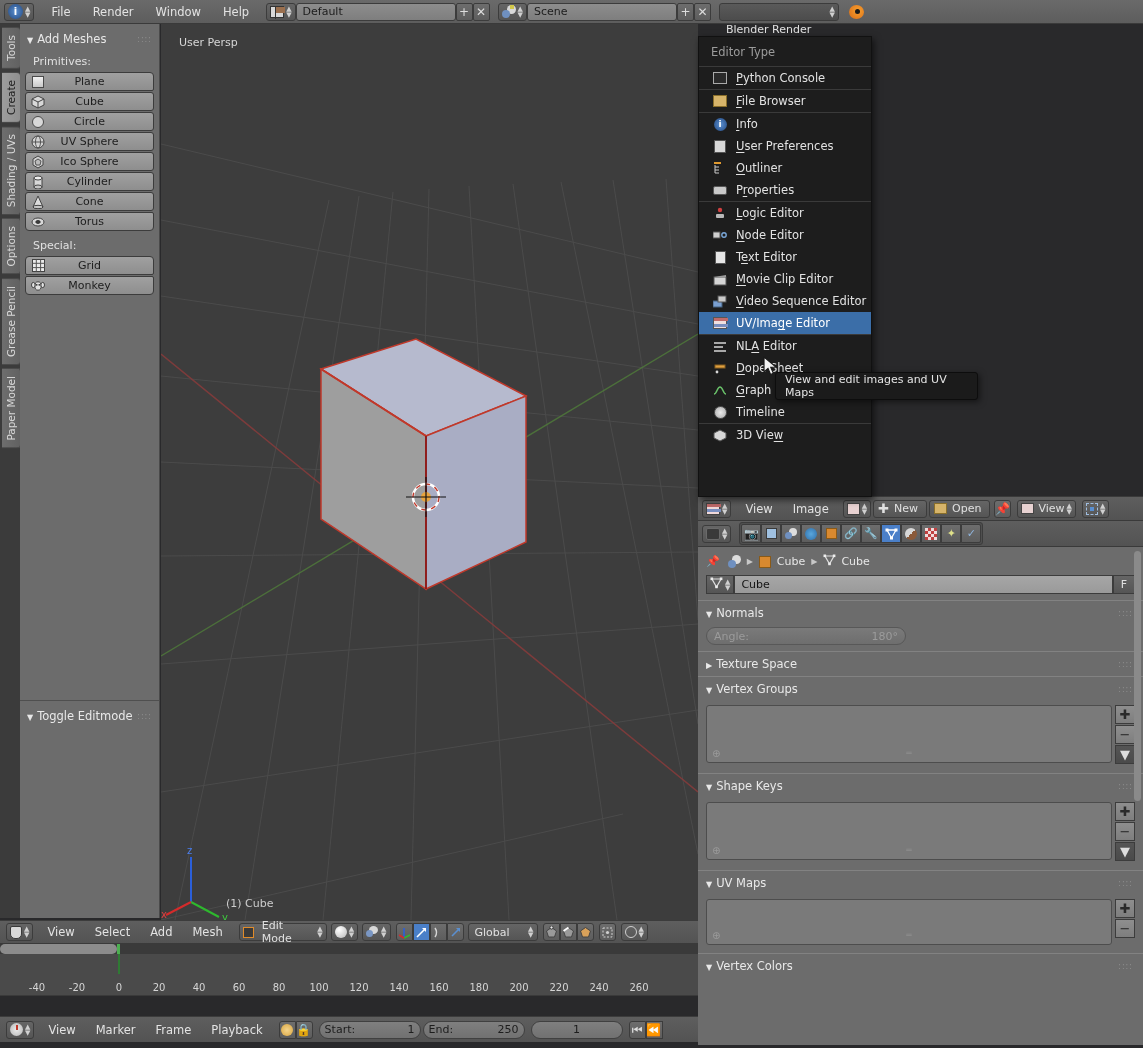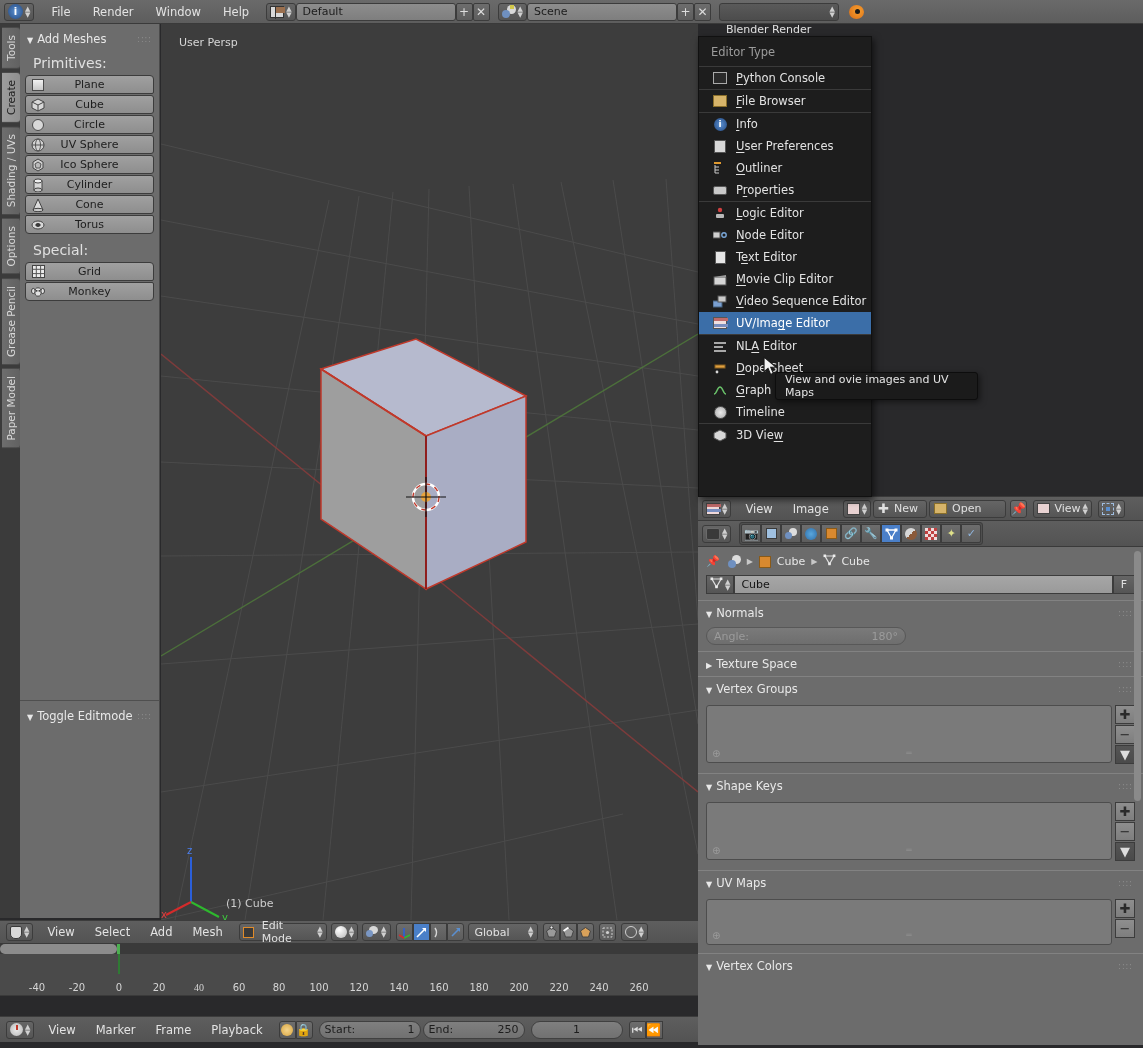--- a/index.html
+++ b/index.html
@@ -62,21 +62,21 @@
   
   #toolpanel {
     position: absolute; left: 20px; top: 24px; width: 140px; height: 676px;
     background: #6c6c6c; border-right: 1px solid #4a4a4a;
     padding: 6px 5px 0 5px;
   }
   .panel-hdr { display:flex; justify-content: space-between; align-items:center;
     font-size: 11.5px; color:#e8e8e8; padding: 2px 2px 6px 2px; }
   .tri { font-size: 8px; margin-right: 4px; }
   .grip { color:#8f8f8f; font-size:8px; letter-spacing:1px; }
-  .sublabel { color:#e0e0e0; font-size: 14px; padding: 3px 0 4px 8px; }
+  .sublabel { color:#e0e0e0; font-size: 11px; padding: 3px 0 4px 8px; }
   .opbtn {
     background: linear-gradient(#a0a0a0,#8e8e8e);
     border: 1px solid #3c3c3c; border-radius: 3px;
     height: 19px; margin-bottom: 1px;
     display:flex; align-items:center; color:#1d1d1d; font-size: 11px;
     position: relative;
   }
   .opbtn .ic { width: 20px; height: 15px; margin-left: 2px; display:flex; align-items:center; justify-content:center; }
   .opbtn .lbl { position:absolute; left:0; right:0; text-align:center; pointer-events:none; }
   .opbtn.first { border-radius: 4px 4px 2px 2px; }
@@ -500,21 +500,21 @@
   <div style="position:absolute;left:0;top:0;width:698px;height:10px;background:#3a3a3a;"></div>
   <div style="position:absolute;left:0;top:0;width:117px;height:10px;background:#8c8c8c;border-radius:5px;"></div>
   <div style="position:absolute;left:117px;top:0;width:3px;height:10px;background:#4caf50;"></div>
   <div style="position:absolute;left:118px;top:10px;width:2px;height:30px;background:#2f7a34;"></div>
 </div>
 <div id="tl-ruler" style="top:974px;height:22px;background:#4a4a4a;">
   <span class="tick" style="left:37px;">-40</span>
   <span class="tick" style="left:77px;">-20</span>
   <span class="tick" style="left:119px;">0</span>
   <span class="tick" style="left:159px;">20</span>
-  <span class="tick" style="left:199px;font-family:Liberation Serif, serif;">40</span>
+  <span class="tick" style="left:199px;">40</span>
   <span class="tick" style="left:239px;">60</span>
   <span class="tick" style="left:279px;">80</span>
   <span class="tick" style="left:319px;">100</span>
   <span class="tick" style="left:359px;">120</span>
   <span class="tick" style="left:399px;">140</span>
   <span class="tick" style="left:439px;">160</span>
   <span class="tick" style="left:479px;">180</span>
   <span class="tick" style="left:519px;">200</span>
   <span class="tick" style="left:559px;">220</span>
   <span class="tick" style="left:599px;">240</span>
@@ -562,21 +562,21 @@
   <span class="vpmenu">View</span>
   <span class="vpmenu">Image</span>
   <div class="hdr-btn" style="margin-left:4px;">
     <span style="display:inline-block;width:13px;height:12px;background:#e8d2d2;border:1px solid #444;"></span>
     <span class="dd-arrows">▲<br>▼</span>
   </div>
   <div class="hdr-btn" style="margin-left:2px;padding:0 8px 0 4px;">
     <span style="margin-right:5px;font-size:13px;">✚</span>
     <span>New</span>
   </div>
-  <div class="hdr-btn" style="margin-left:2px;padding:0 24px 0 4px;">
+  <div class="hdr-btn" style="margin-left:2px;padding:0 8px 0 4px;">
     <span style="display:inline-block;width:13px;height:11px;background:#d6b46a;border:1px solid #8a6f2a;margin-right:5px;"></span>
     <span>Open</span>
   </div>
   <span class="sqbtn" style="margin-left:4px;border-radius:3px;">📌</span>
   <div class="hdr-btn" style="margin-left:6px;padding:0 3px 0 3px;">
     <span style="display:inline-block;width:13px;height:11px;background:#e8d2d2;border:1px solid #444;margin-right:4px;"></span>
     <span>View</span>
     <span class="dd-arrows">▲<br>▼</span>
   </div>
   <div class="hdr-btn" style="margin-left:6px;">
@@ -878,17 +878,17 @@
   <div class="dd-item">
     <span class="dic">
         <svg width="14" height="13" viewBox="0 0 14 13">
           <polygon points="7,1 13,4 13,9 7,12 1,9 1,4" fill="#d8d8d8" stroke="#555"></polygon>
         </svg>
       </span>
     <span>3D Vie<span class="mn">w</span></span>
   </div>
 </div>
 
-<div id="tooltip">View and ovie images and UV Maps</div>
+<div id="tooltip">View and edit images and UV Maps</div>
 
 <svg id="cursor" width="16" height="22" viewBox="0 0 16 22">
   <polygon points="1,1 1,16 5,12.5 7.6,18.5 10.4,17.2 7.8,11.4 13,11" fill="#f2f2f2" stroke="#1a1a1a" stroke-width="1.2"></polygon>
 </svg>
 
 </body></html>

